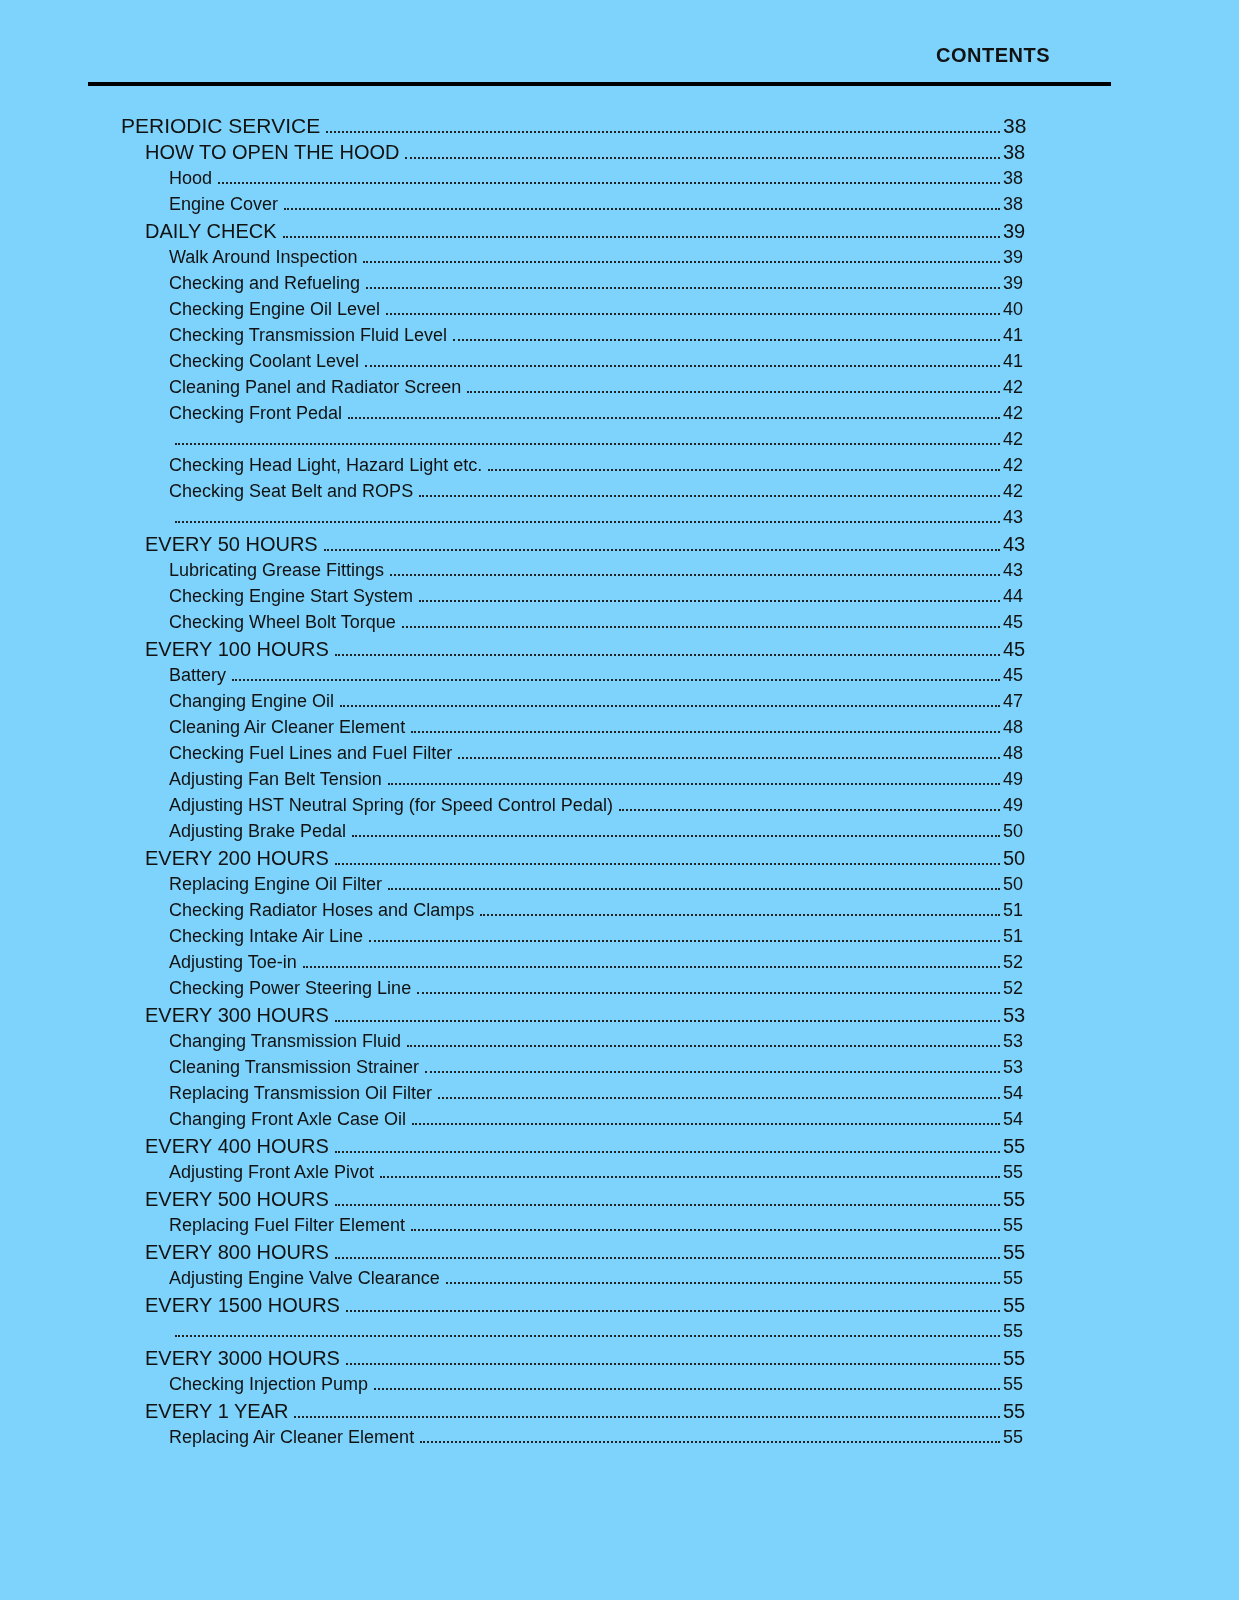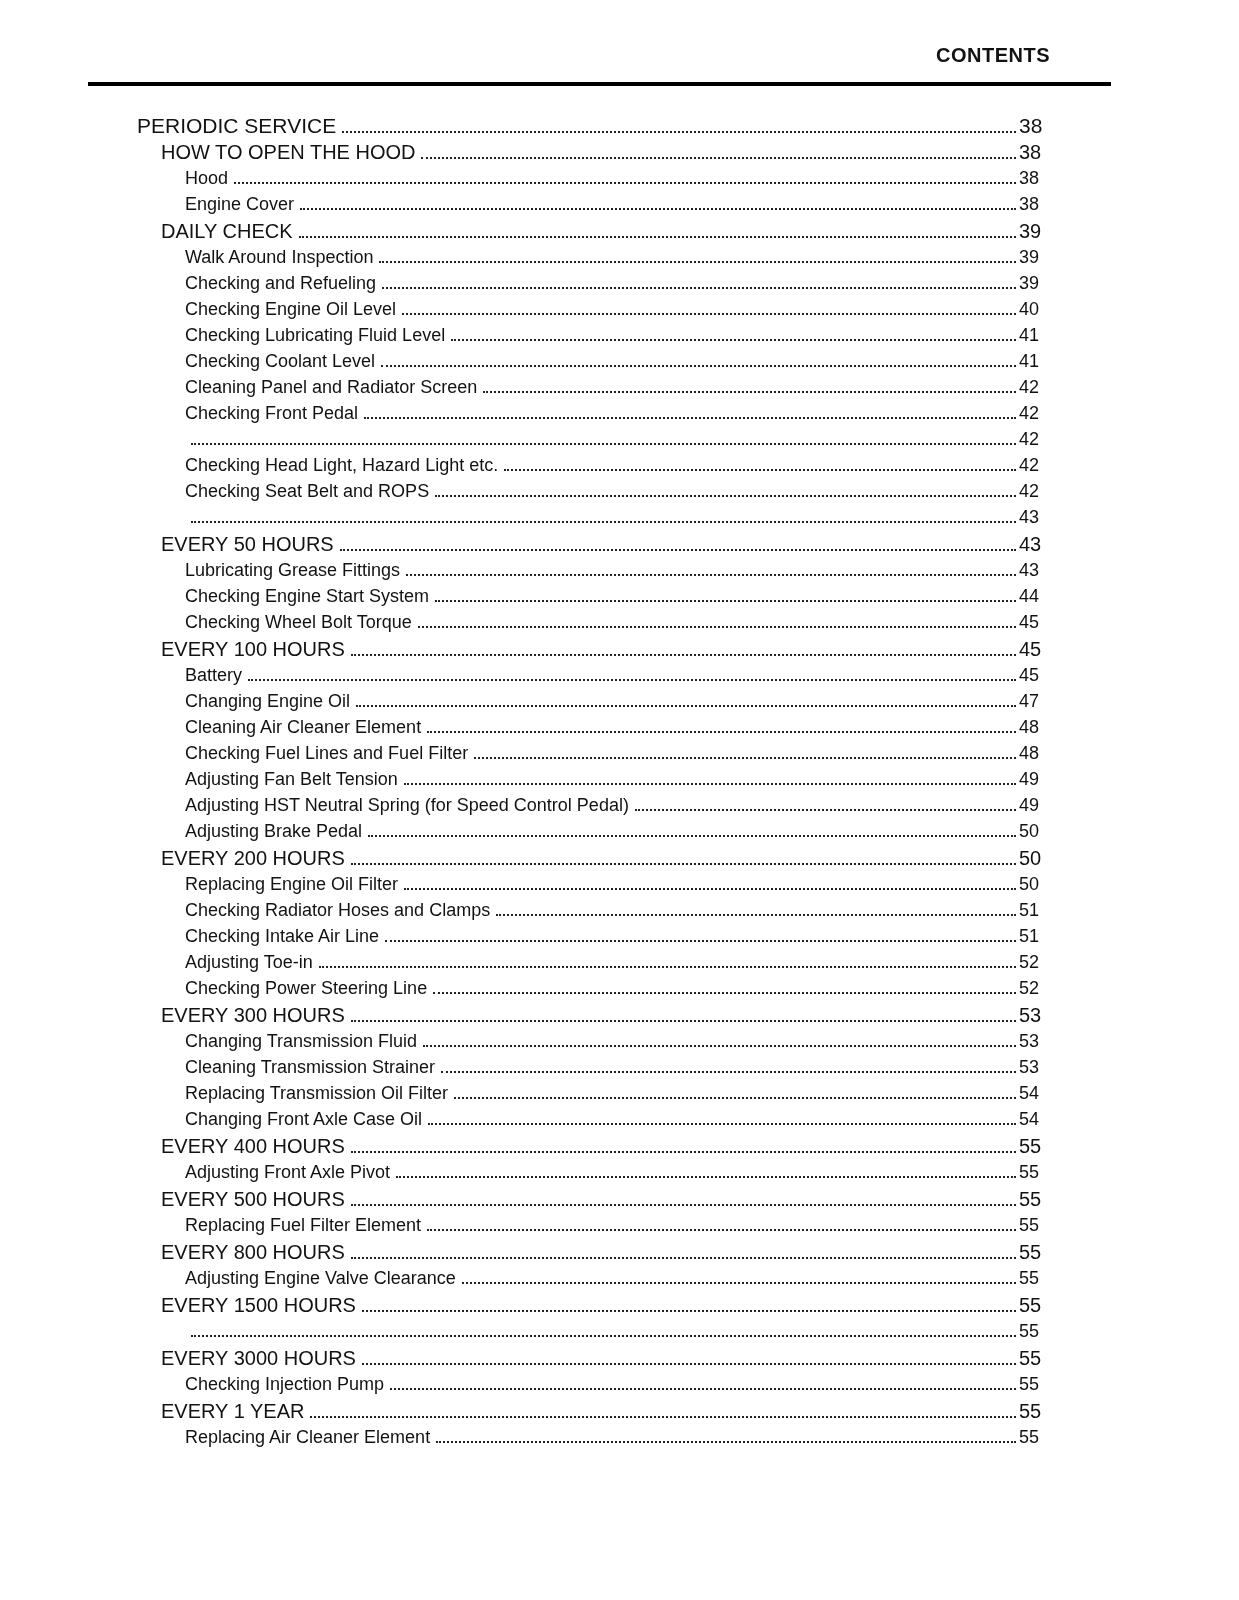--- a/index.html
+++ b/index.html
@@ -5,42 +5,42 @@
   * { margin: 0; padding: 0; box-sizing: border-box; }
   html, body { background: #e8e8e8; }
   body {
     font-family: "Liberation Sans", sans-serif;
     color: #121212;
   }
   .page {
     position: relative;
     width: 1239px;
     height: 1600px;
-    background: #ffffff;
+    background: #7dd3fc;
     overflow: hidden;
   }
   .header-title {
     position: absolute;
     top: 44px;
     right: 189px;
     font-size: 20px;
     font-weight: 700;
     letter-spacing: 0.5px;
   }
   .header-rule {
     position: absolute;
     top: 82px;
     left: 88px;
     right: 128px;
     height: 4px;
     background: #000;
   }
   .toc {
     position: absolute;
-    left: 137px;
+    left: 121px;
     top: 114px;
     width: 916px;
   }
   .toc-row {
     display: flex;
     align-items: baseline;
   }
   .toc-row.level-0 { font-size: 21px; height: 27px; padding-left: 0; }
   .toc-row.level-1 { font-size: 20px; height: 27px; padding-left: 24px; }
   .toc-row.level-2 { font-size: 18px; height: 26px; padding-left: 48px; }
@@ -96,21 +96,21 @@
         <span class="toc-label">Checking and Refueling</span>
         <span class="leader"></span>
         <span class="page-num">39</span>
       </div>
       <div class="toc-row level-2">
         <span class="toc-label">Checking Engine Oil Level</span>
         <span class="leader"></span>
         <span class="page-num">40</span>
       </div>
       <div class="toc-row level-2">
-        <span class="toc-label">Checking Lubricating Fluid Level</span>
+        <span class="toc-label">Checking Transmission Fluid Level</span>
         <span class="leader"></span>
         <span class="page-num">41</span>
       </div>
       <div class="toc-row level-2">
         <span class="toc-label">Checking Coolant Level</span>
         <span class="leader"></span>
         <span class="page-num">41</span>
       </div>
       <div class="toc-row level-2">
         <span class="toc-label">Cleaning Panel and Radiator Screen</span>

